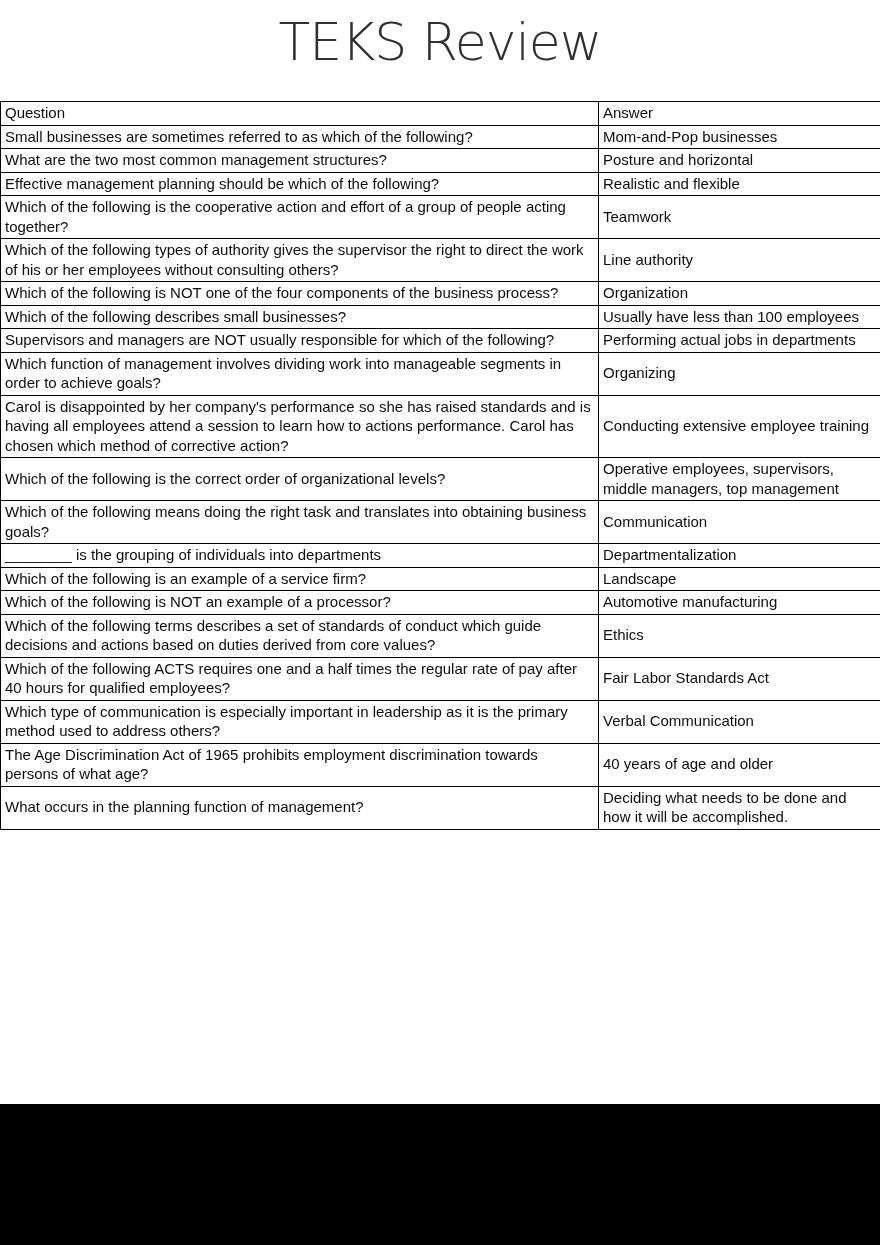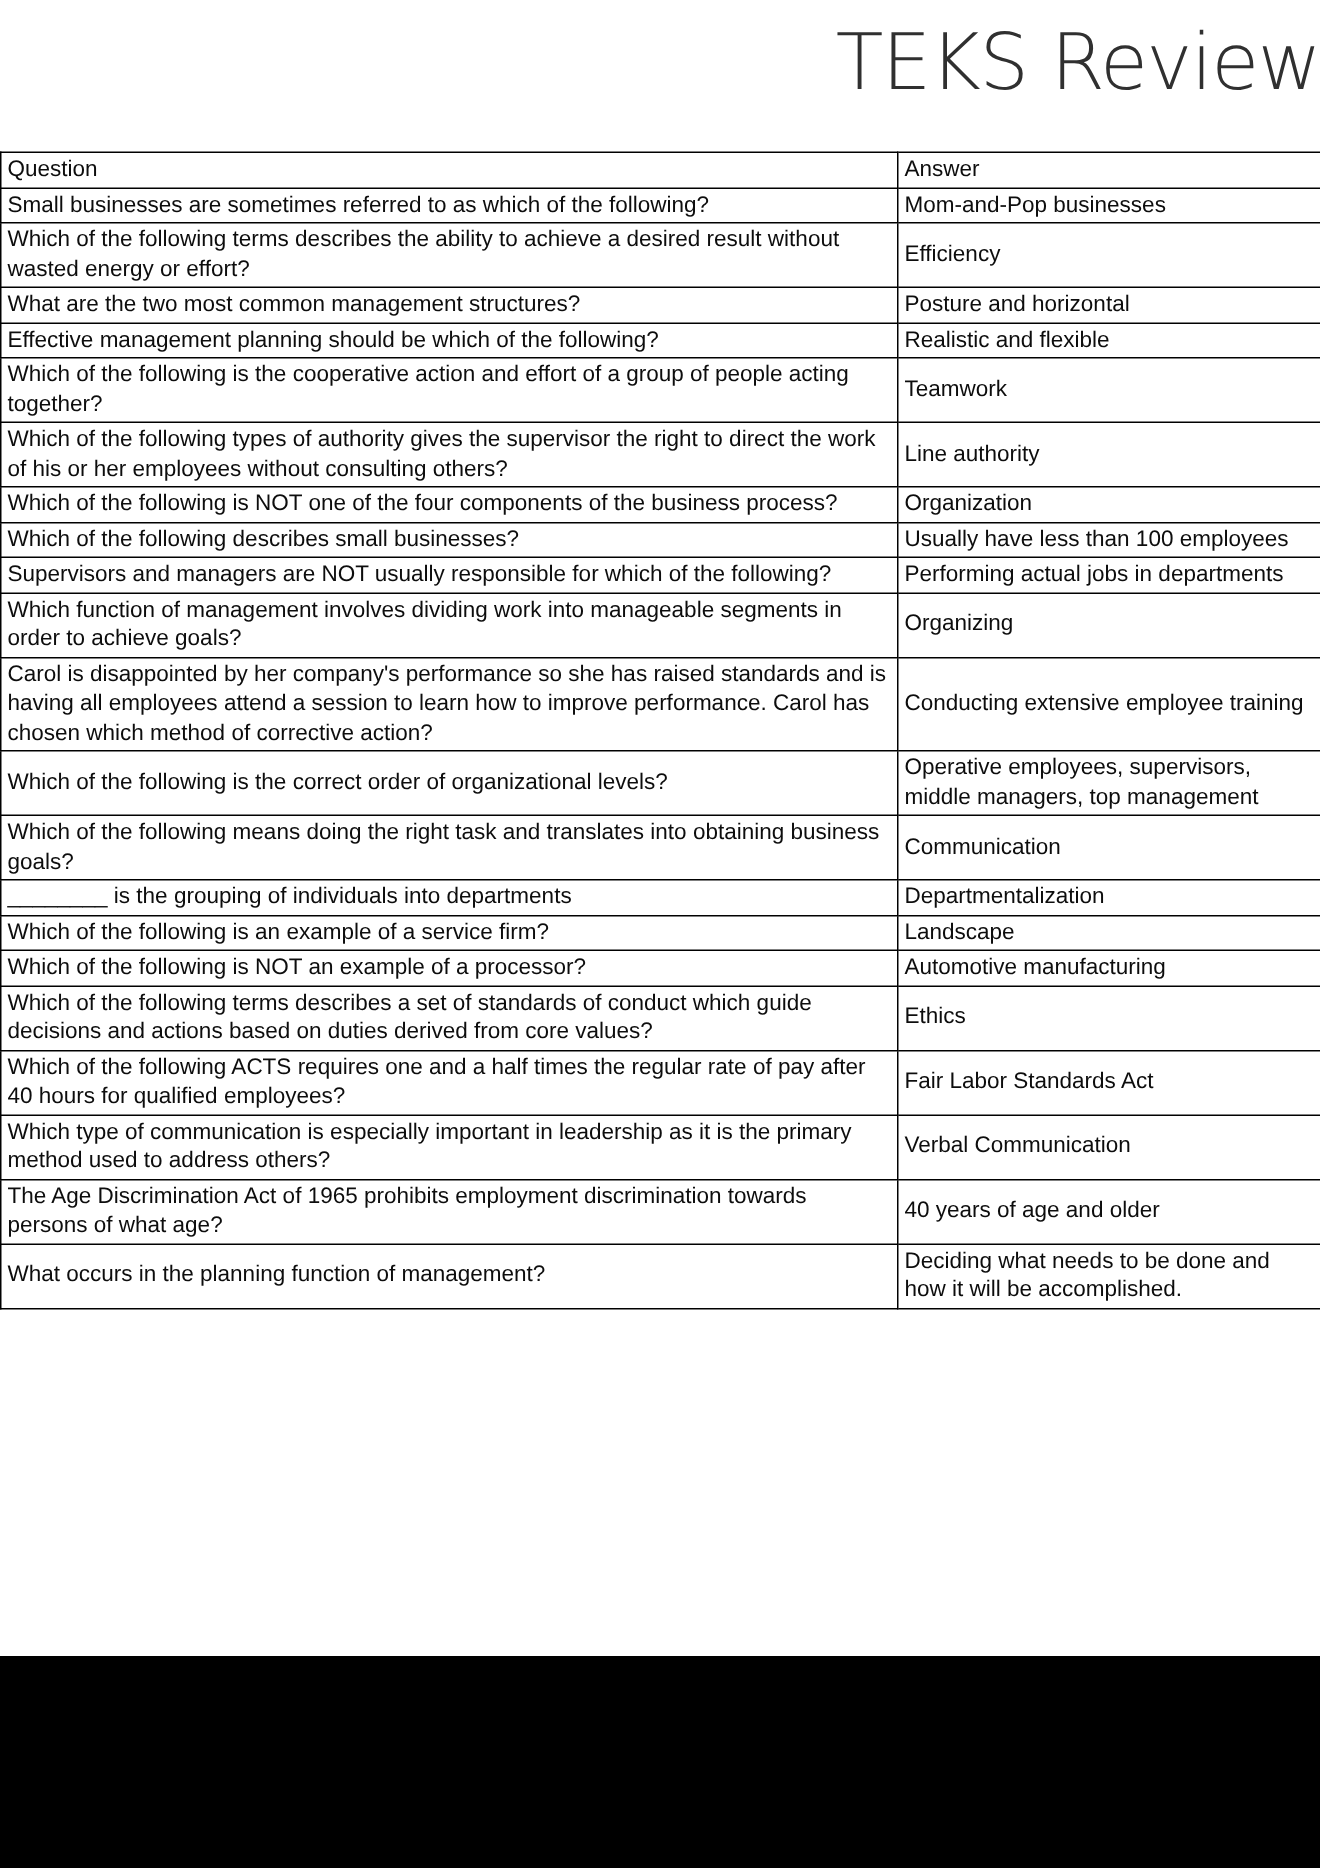--- a/index.html
+++ b/index.html
@@ -6,21 +6,21 @@
   html, body { background: #ffffff; }
   body {
     width: 880px;
     height: 1245px;
     position: relative;
     overflow: hidden;
     font-family: "Liberation Sans", "DejaVu Sans", sans-serif;
     color: #111111;
   }
   .page-title {
-    text-align: right;
+    text-align: center;
     font-family: "DejaVu Sans", "Liberation Sans", sans-serif;
     font-weight: 200;
     font-size: 52px;
     line-height: 66px;
     letter-spacing: -1px;
     color: #303030;
     margin: 9px 0 26px 0;
     white-space: nowrap;
   }
   table.review-table {
@@ -61,24 +61,20 @@
   <tbody>
     <tr>
       <td>Question</td>
       <td>Answer</td>
     </tr>
     <tr>
       <td>Small businesses are sometimes referred to as which of the following?</td>
       <td>Mom-and-Pop businesses</td>
     </tr>
     <tr>
-      <td>Which of the following terms describes the ability to achieve a desired result without wasted energy or effort?</td>
-      <td>Efficiency</td>
-    </tr>
-    <tr>
       <td>What are the two most common management structures?</td>
       <td>Posture and horizontal</td>
     </tr>
     <tr>
       <td>Effective management planning should be which of the following?</td>
       <td>Realistic and flexible</td>
     </tr>
     <tr>
       <td>Which of the following is the cooperative action and effort of a group of people acting together?</td>
       <td>Teamwork</td>
@@ -97,21 +93,21 @@
     </tr>
     <tr>
       <td>Supervisors and managers are NOT usually responsible for which of the following?</td>
       <td>Performing actual jobs in departments</td>
     </tr>
     <tr>
       <td>Which function of management involves dividing work into manageable segments in order to achieve goals?</td>
       <td>Organizing</td>
     </tr>
     <tr>
-      <td>Carol is disappointed by her company's performance so she has raised standards and is having all employees attend a session to learn how to improve performance. Carol has chosen which method of corrective action?</td>
+      <td>Carol is disappointed by her company's performance so she has raised standards and is having all employees attend a session to learn how to actions performance. Carol has chosen which method of corrective action?</td>
       <td>Conducting extensive employee training</td>
     </tr>
     <tr>
       <td>Which of the following is the correct order of organizational levels?</td>
       <td>Operative employees, supervisors, middle managers, top management</td>
     </tr>
     <tr>
       <td>Which of the following means doing the right task and translates into obtaining business goals?</td>
       <td>Communication</td>
     </tr>

